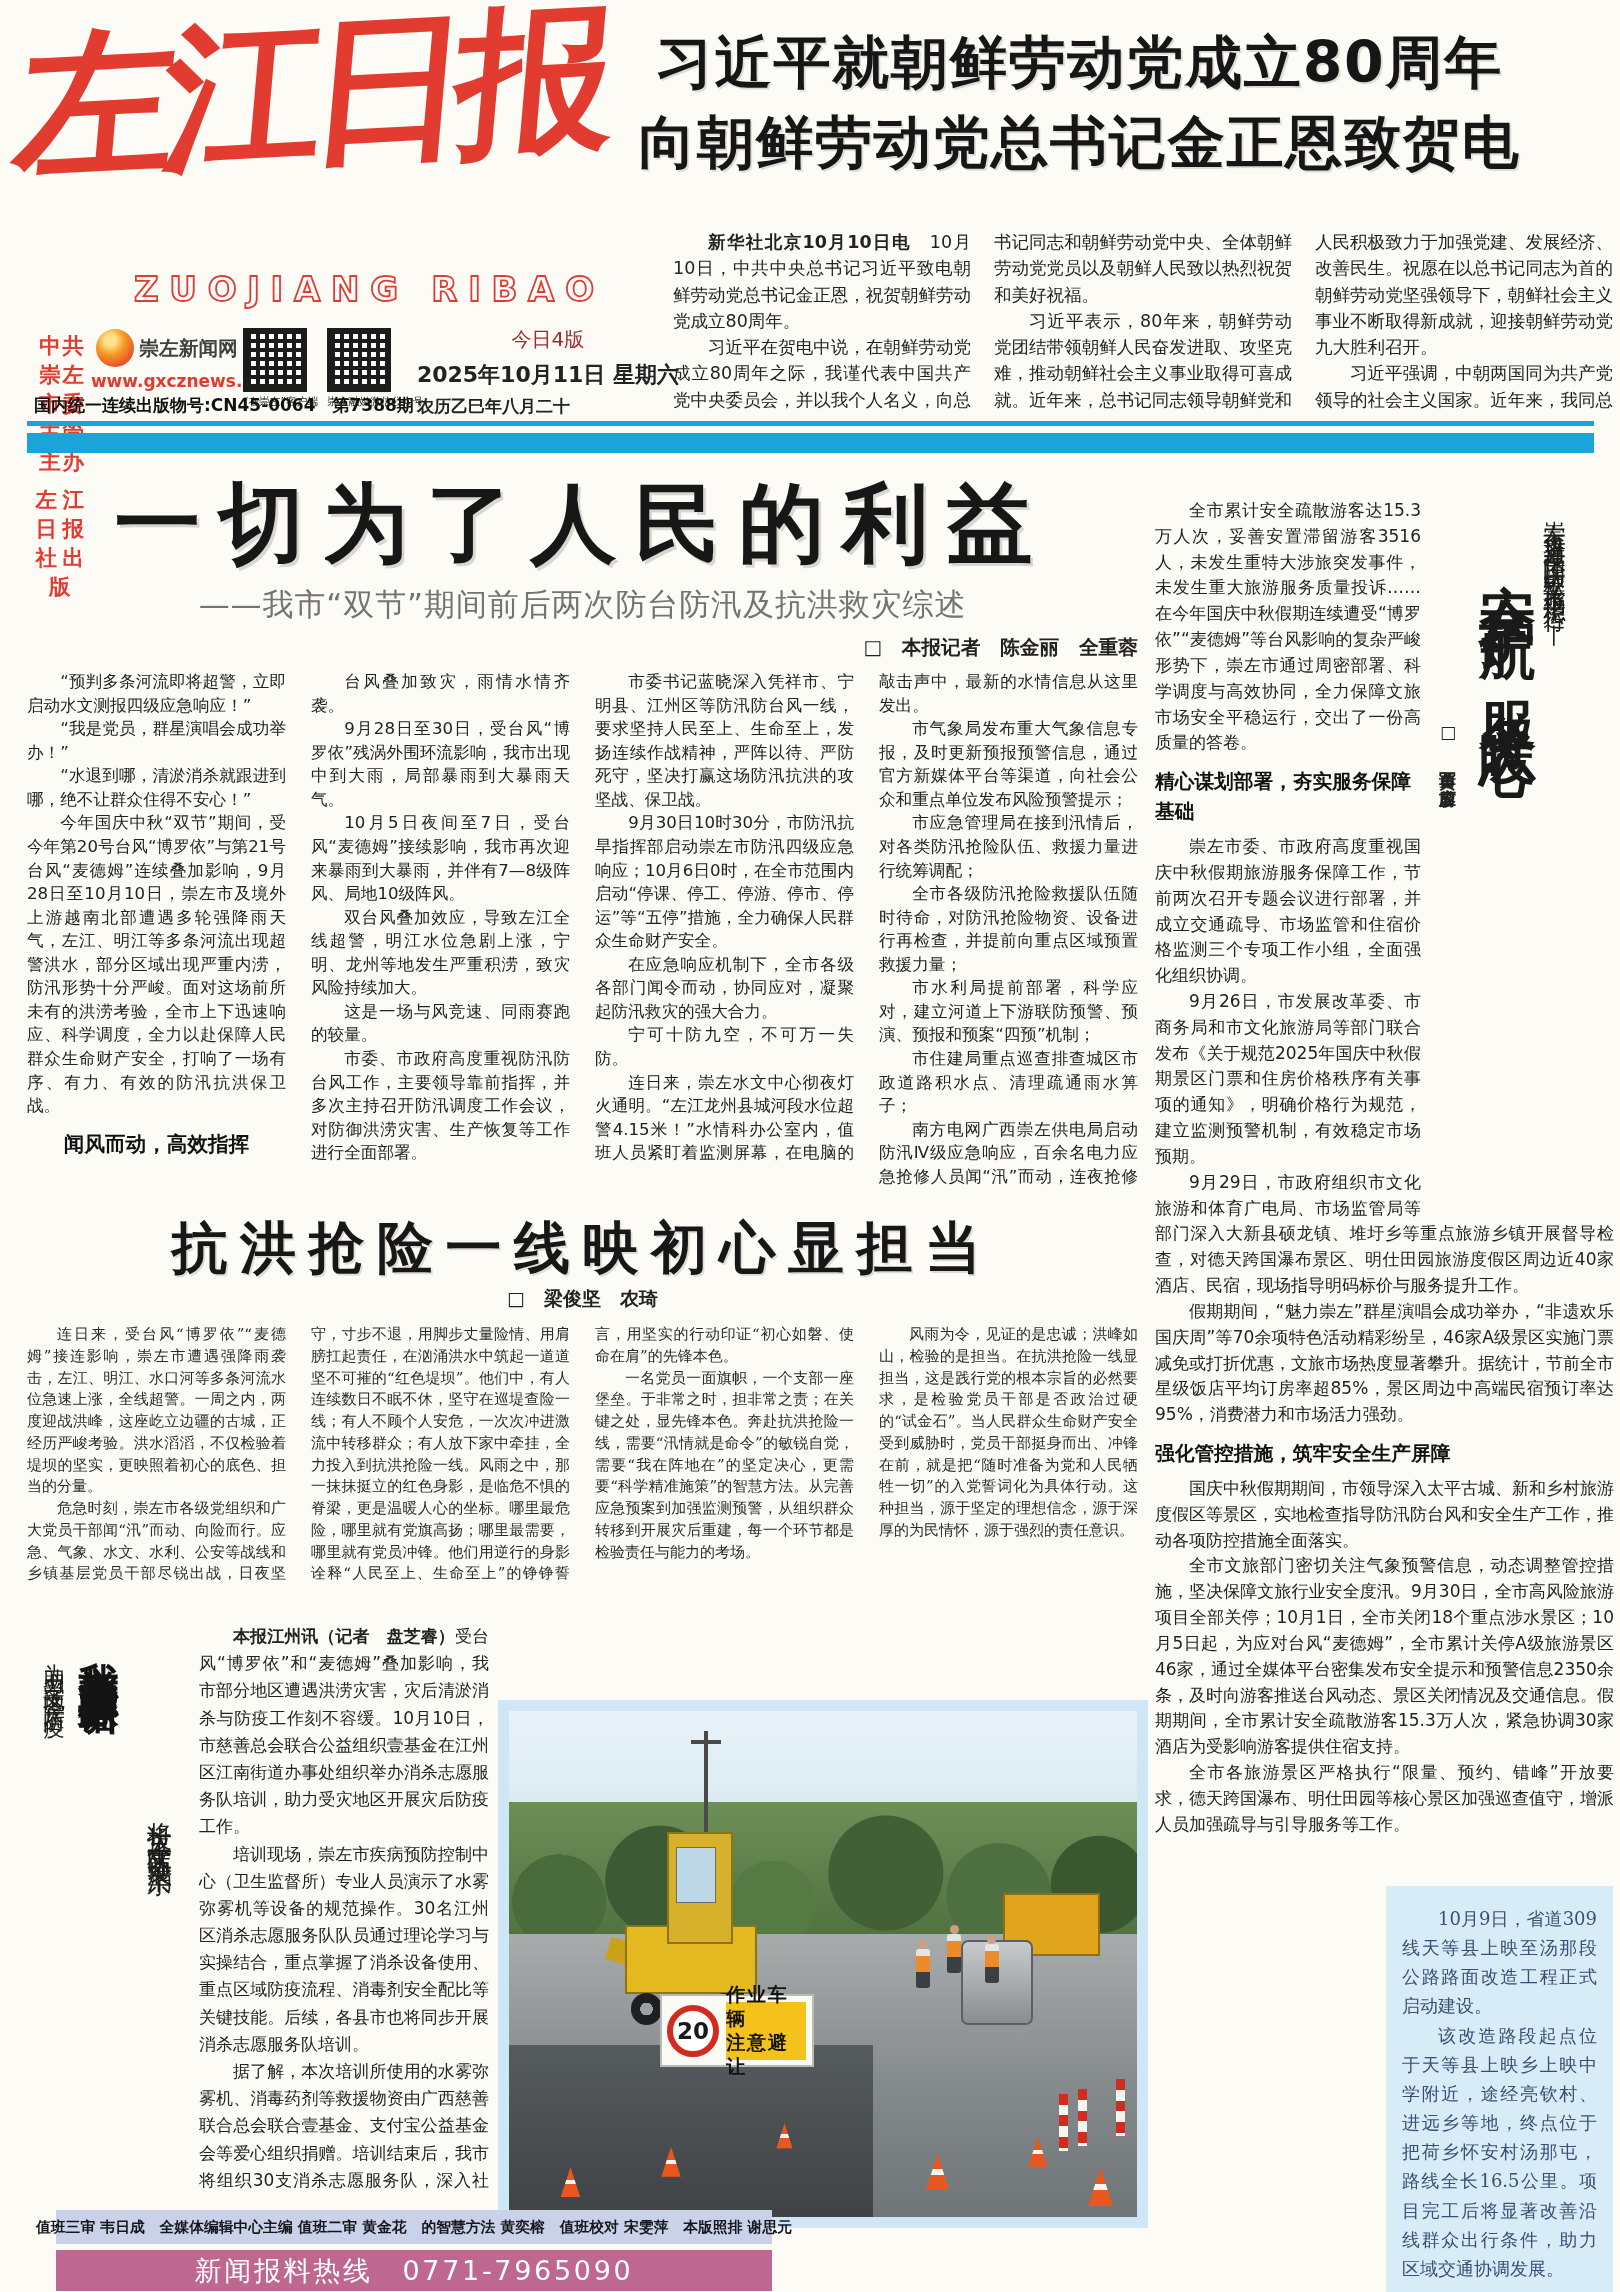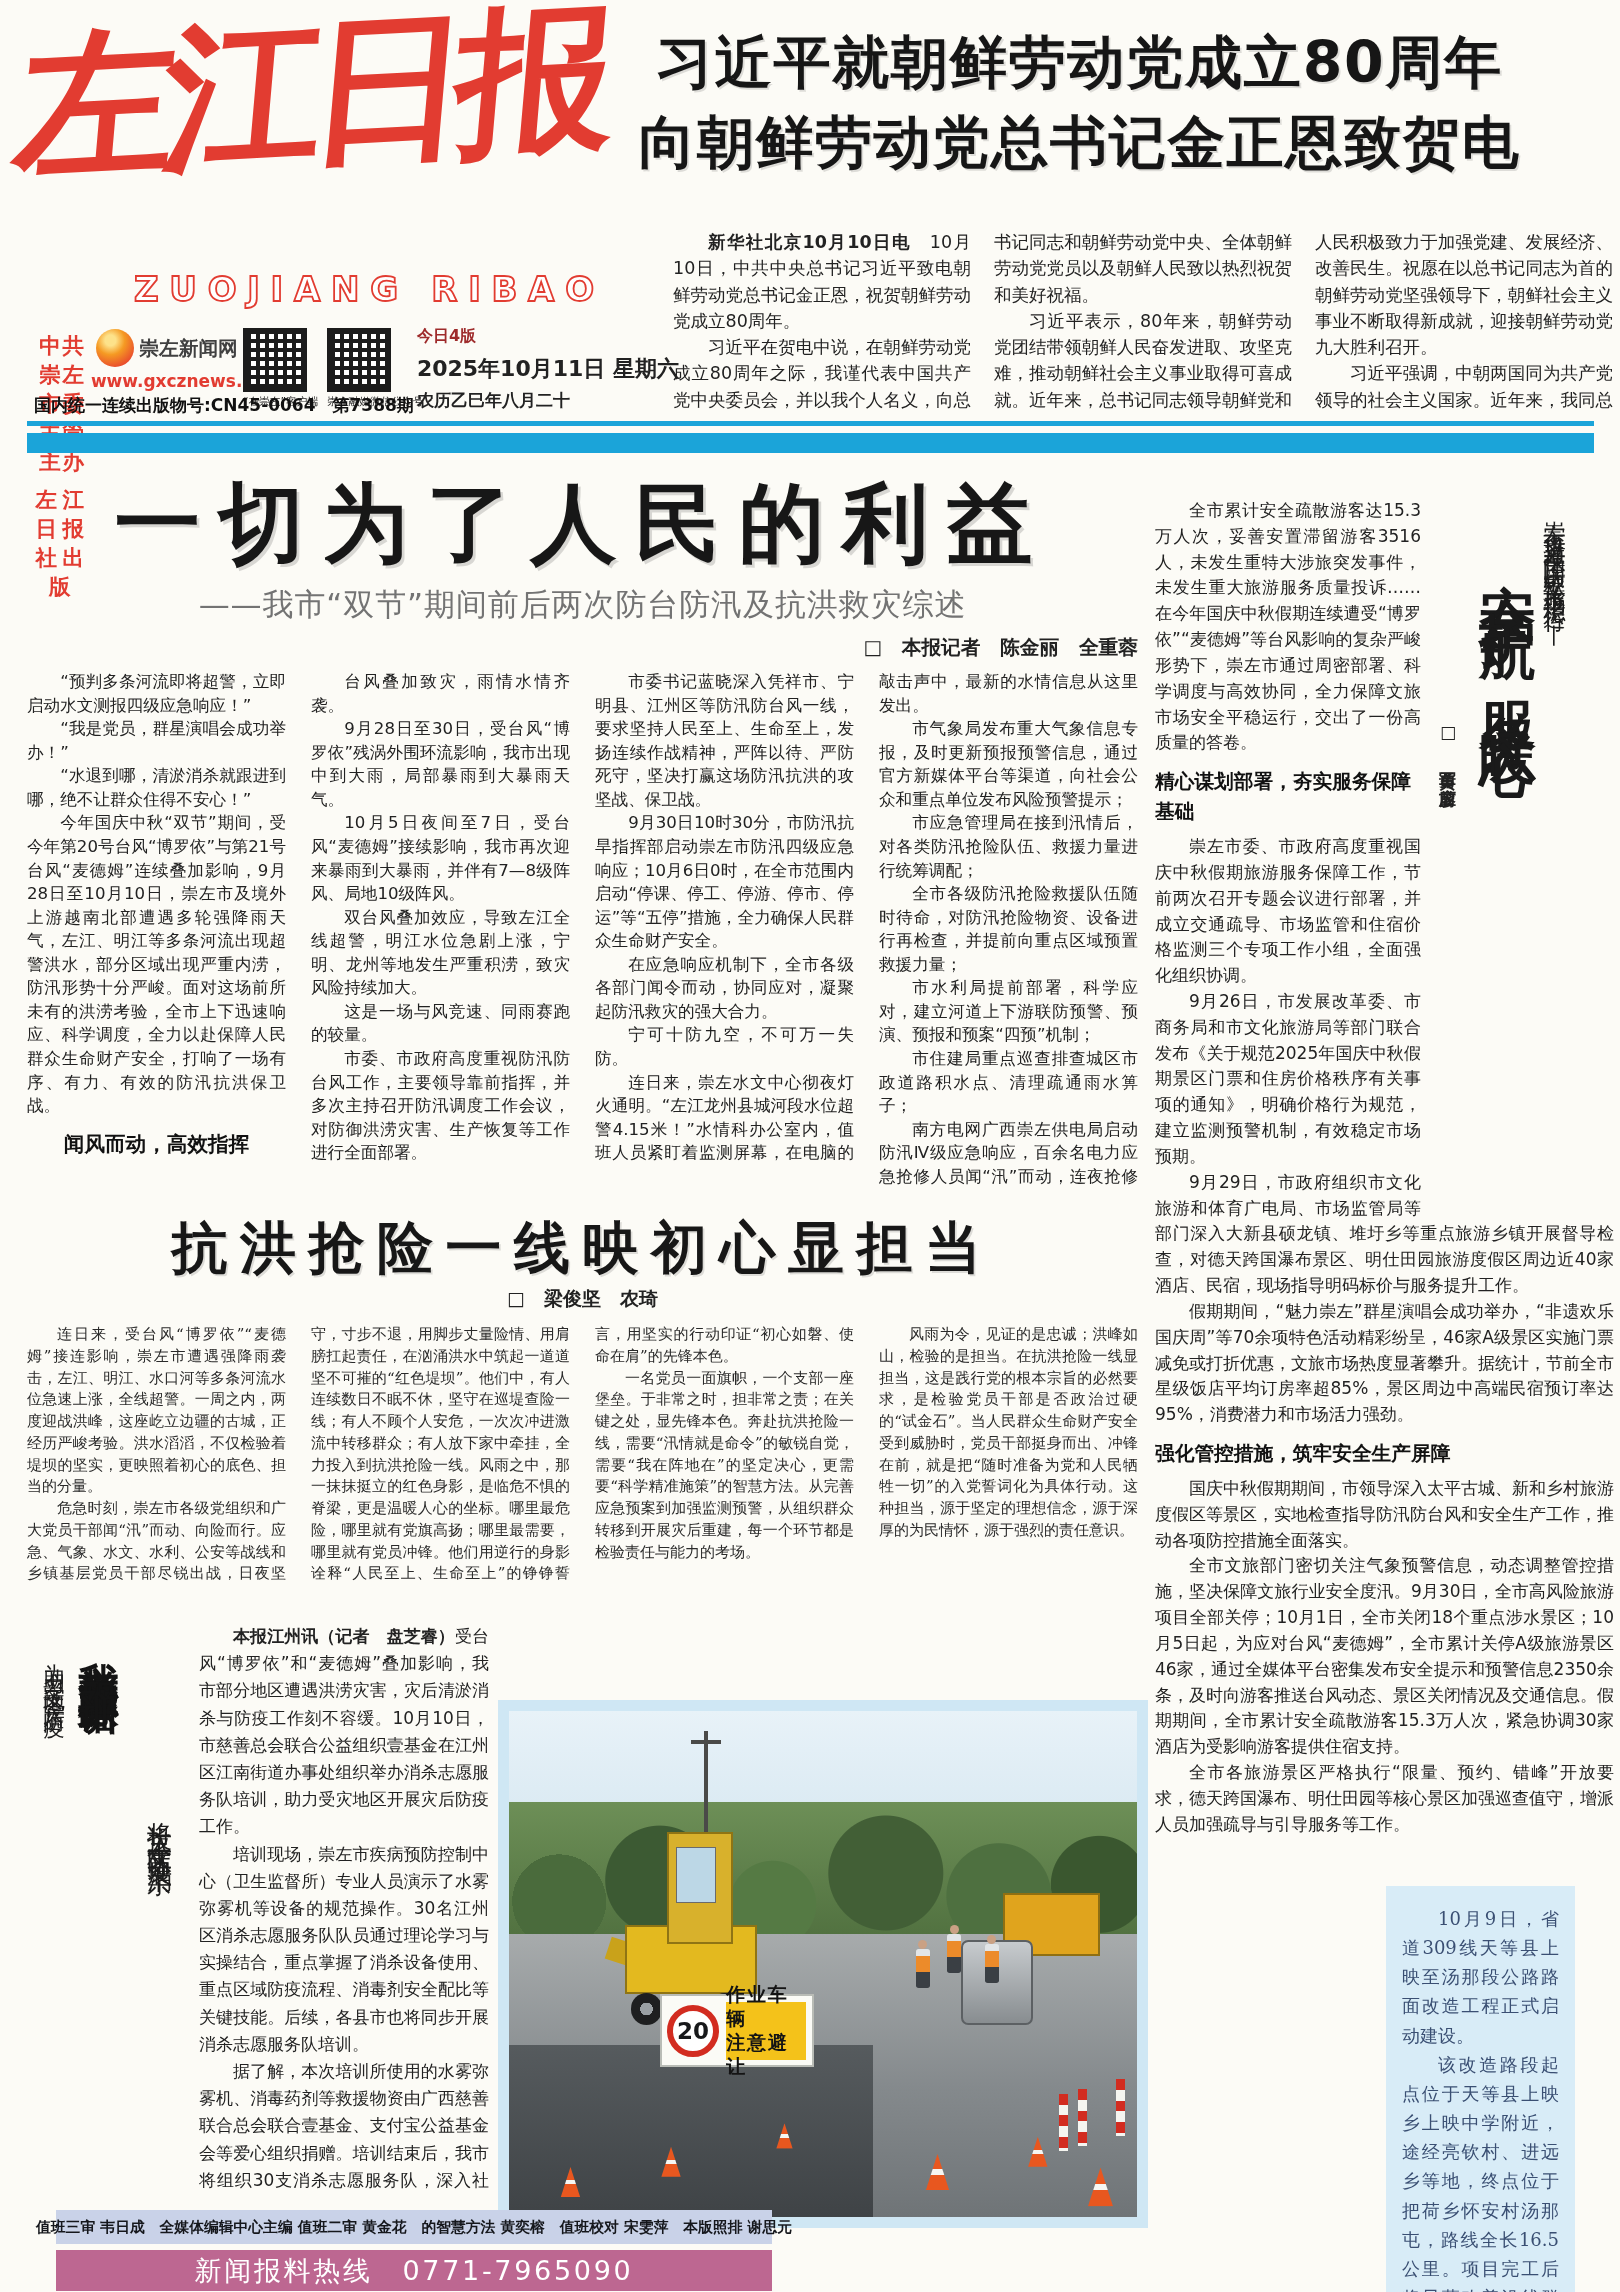--- a/index.html
+++ b/index.html
@@ -27,21 +27,21 @@
     background:radial-gradient(circle at 38% 30%, #fde28a 5.4px, #f59a23 14.3px, #e8432e 29px); }
   .site-name { color:#404040; font-weight:700; font-size:19.7px; }
   .site-url { color:#e23c31; font-weight:700; font-size:17px; margin-top:3.6px; }
   .qr-wrap { display:flex; gap:14.3px; padding-top:3.6px; }
   .qr-box { width:70px; text-align:center; }
   .qr { width:64px; height:64px; border:4.5px solid #1c1c1c; background:
     repeating-linear-gradient(0deg,#1c1c1c 0 4.5px,transparent 4.5px 9px),
     repeating-linear-gradient(90deg,#1c1c1c 0 4.5px,#fff 4.5px 9px); }
   .qr-label { font-size:10.7px; margin-top:3.6px; white-space:nowrap; }
   .ed-block { padding-left:19.7px; padding-top:1.8px; white-space:nowrap; }
-  .ed-pages { color:#9e2b2b; font-weight:700; font-size:16px; }
+  .ed-pages { color:#9e2b2b; font-weight:400; font-size:20px;text-align:center; }
   .ed-date { font-size:22px; font-weight:700; margin-top:7.2px; }
   .ed-lunar { font-size:17px; font-weight:700; margin-top:5.4px; }
 
   
   .top-headline { position:absolute; left:560px; top:21.5px; width:1039px; text-align:center;
     font-weight:900; font-size:57px; line-height:1.42; color:#161616; letter-spacing:1.8px;
     text-shadow:1.8px 1.8px 0 rgba(0,0,0,.12); }
   .top-body { position:absolute; left:673px; top:229px; width:940px; height:186px;
     column-count:3; column-gap:23px; column-fill:auto; overflow:hidden;
     font-size:17.5px; line-height:1.5; text-align:justify; }
@@ -154,21 +154,21 @@
     background:linear-gradient(#e8571f 0 42%, #f6f6f2 42% 58%, #e8571f 58%);
     clip-path:polygon(50% 0, 92% 100%, 8% 100%); }
   .ph-c1 { left:8%; bottom:4%; } .ph-c2 { left:24%; bottom:8%; } .ph-c3 { left:42%; bottom:13%; transform:scale(.85); }
   .ph-c4 { right:30%; bottom:6%; transform:scale(1.2); } .ph-c5 { right:14%; bottom:10%; }
   .ph-c6 { right:4%; bottom:3%; transform:scale(1.3); }
   .ph-barrier { position:absolute; width:9px; height:57px; z-index:4;
     background:repeating-linear-gradient(#d22c20 0 10.7px, #f5f5f0 10.7px 21.5px); }
   .ph-b1 { right:8%; bottom:14%; } .ph-b2 { right:11%; bottom:13%; } .ph-b3 { right:2%; bottom:16%; }
 
   
-  .caption-box { position:absolute; left:1386px; top:1886px; width:189px; height:407px;
+  .caption-box { position:absolute; left:1386px; top:1886px; width:227px; height:407px;
     background:#d8ecf7; padding:18px 16px; }
   .caption-text p { font-family:"DejaVu Serif", serif; font-size:18px; line-height:1.62;
     color:#3a4f73; text-align:justify; text-indent:2em; }
   .caption-credit { font-family:"DejaVu Serif", serif; font-size:18px; color:#3a4f73;
     text-align:right; margin-top:9px; letter-spacing:1.8px; }
 
   
   .credits-bar { position:absolute; left:56px; top:2210px; width:716px; height:34px;
     background:#c9d2e8; display:flex; align-items:center; justify-content:center;
     font-size:14.8px; font-weight:700; color:#15171c; white-space:nowrap; }

